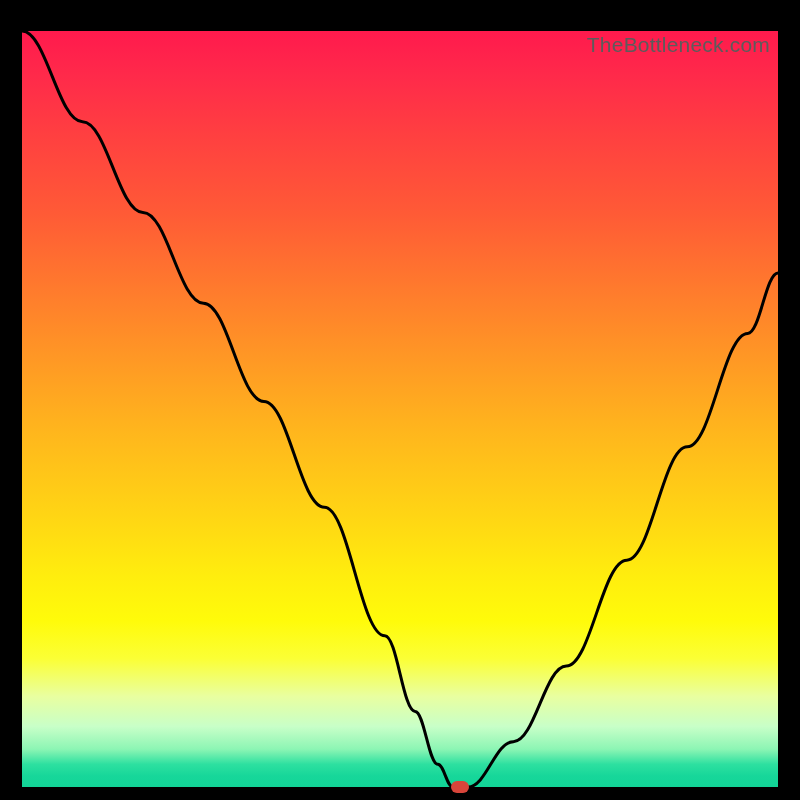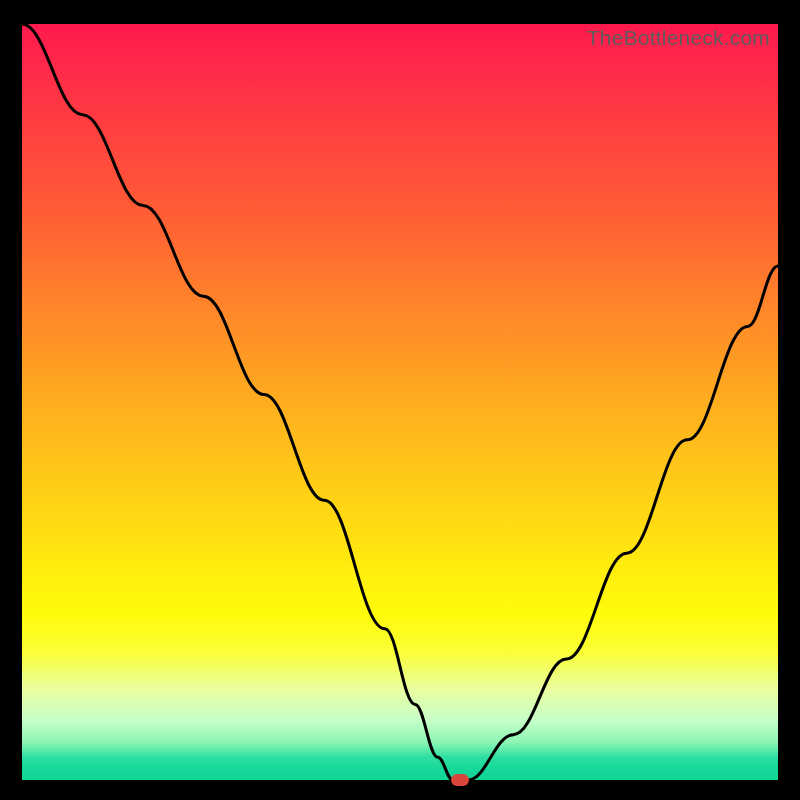--- a/index.html
+++ b/index.html
@@ -13,21 +13,21 @@
   }
   .frame {
     position: relative;
     width: 800px;
     height: 800px;
     background: #000;
   }
   .plot {
     position: absolute;
     left: 22px;
-    top: 24px;
+    top: 31px;
     width: 756px;
     height: 756px;
     background: linear-gradient(to bottom,
       #ff1a4d 0%,
       #ff2a4a 6%,
       #ff4040 14%,
       #ff5a36 24%,
       #ff7a2d 34%,
       #ff9a24 44%,
       #ffb91c 54%,

